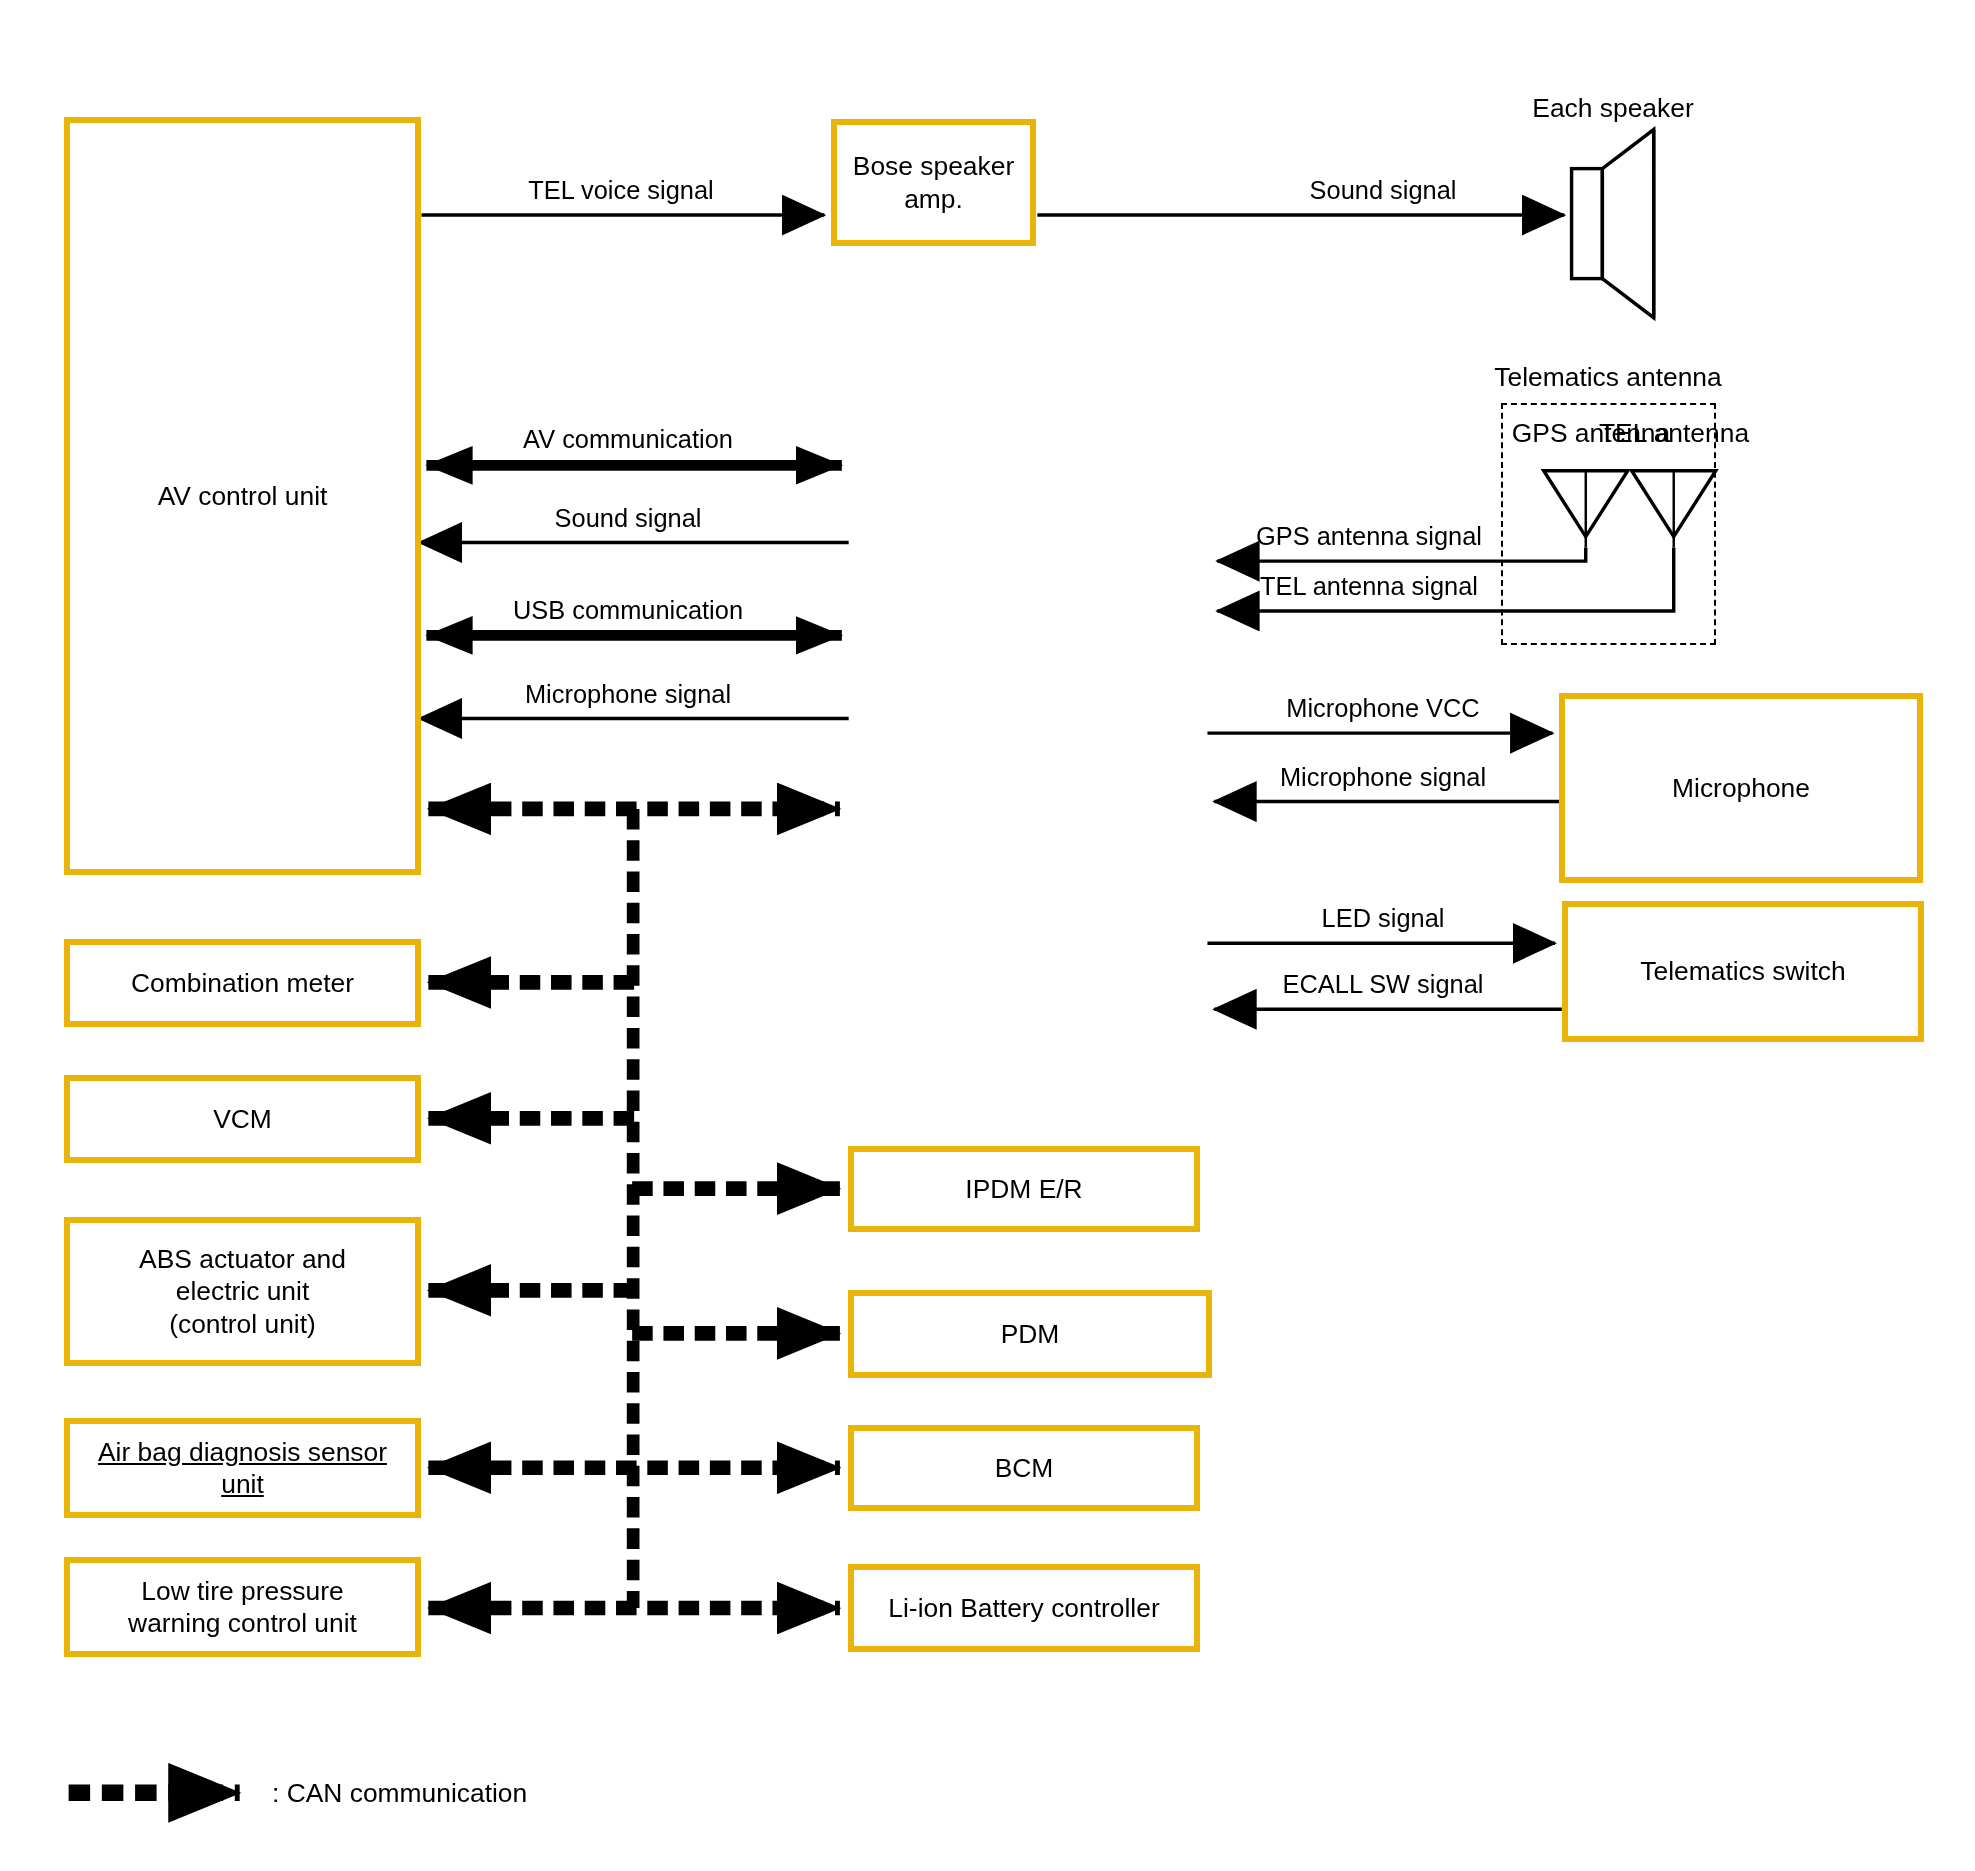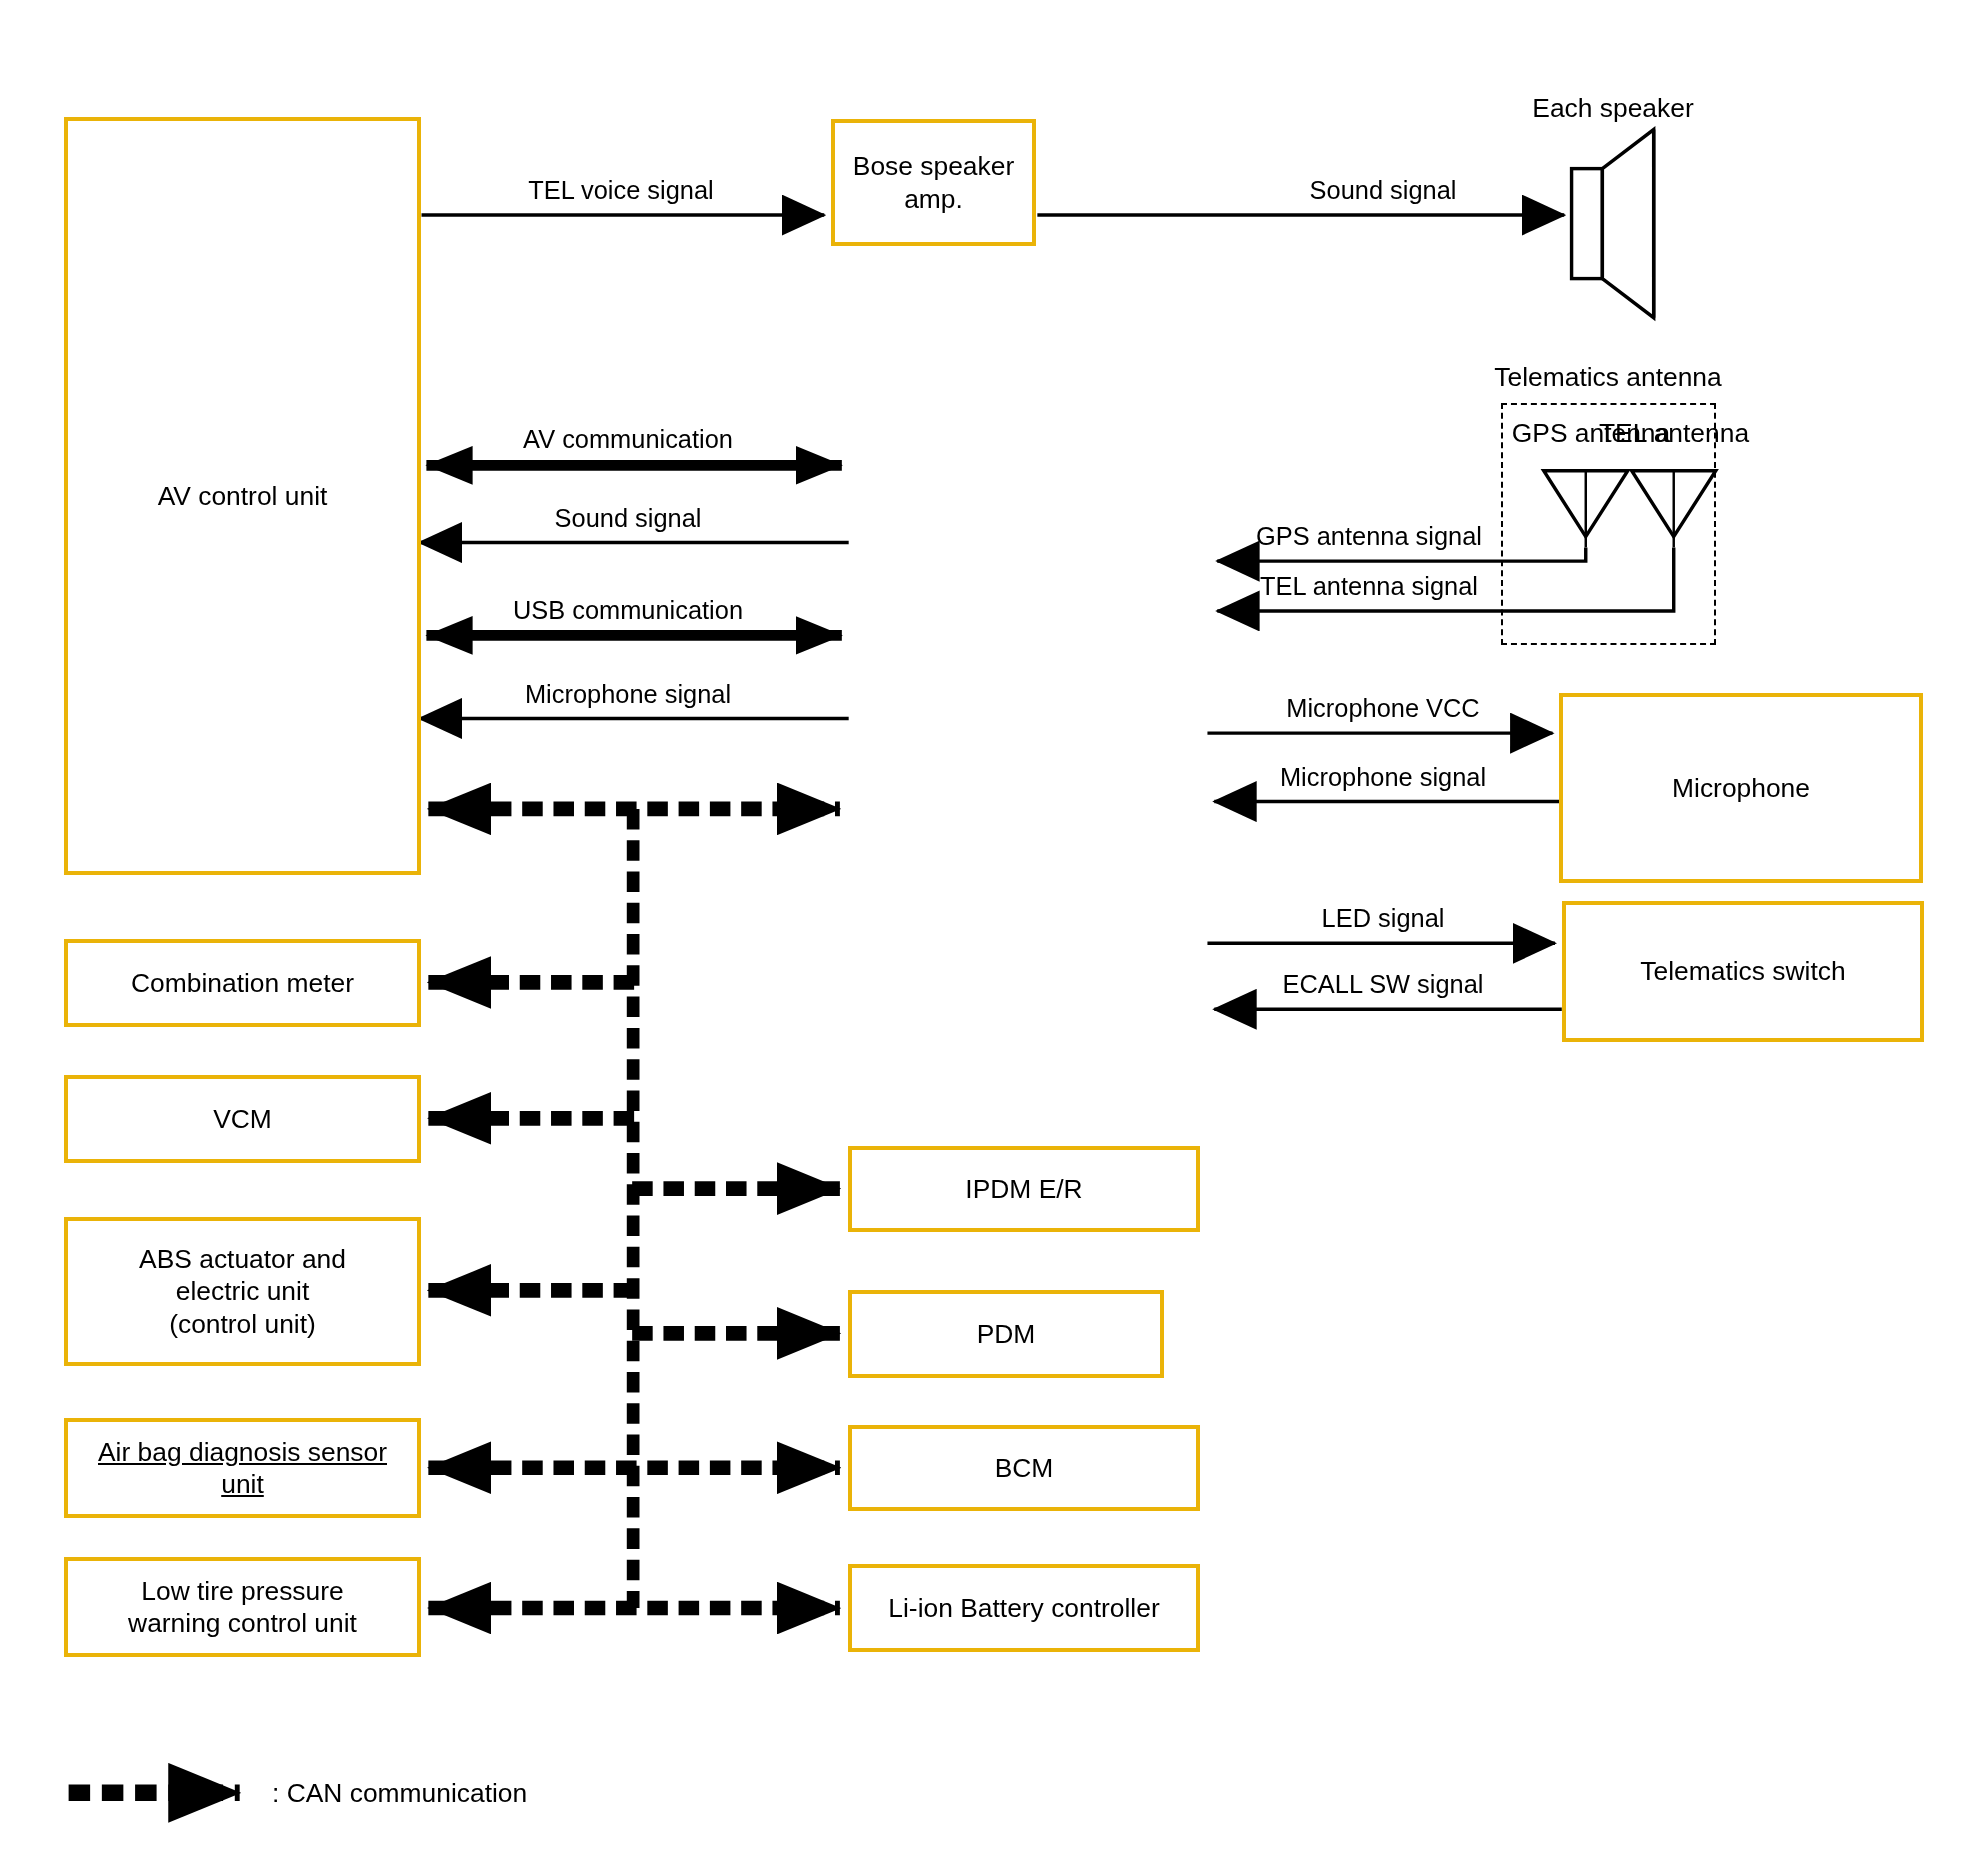--- a/index.html
+++ b/index.html
@@ -1,21 +1,21 @@
 <!DOCTYPE html>
 <html style="font-size:7.8px"><head>
 <meta charset="utf-8">
 <title>Telematics System Block Diagram</title>
 <style>
   html,body{margin:0;padding:0;background:#ffffff;}
   body{font-family:"Liberation Sans",sans-serif;}
   #stage{position:relative;width:1975px;height:1871px;background:#fff;overflow:hidden;}
   svg.layer{position:absolute;left:0;top:0;width:1975px;height:1871px;}
 
-  .node{position:absolute;border:4px solid #eab308;background:#fff;box-sizing:border-box;
+  .node{position:absolute;border:6px solid #eab308;background:#fff;box-sizing:border-box;
         display:flex;align-items:center;justify-content:center;text-align:center;}
   .node .lbl{font-size:26.4px;color:#000;line-height:1.22;padding:0 6.8px;}
 
   .dashbox{position:absolute;border:2.4px dashed #000;background:transparent;box-sizing:border-box;}
 
   .freetext{position:absolute;font-size:26.4px;color:#000;white-space:nowrap;}
   .freetext.center{transform:translateX(-50%);}
 
   .edgelabel{position:absolute;font-size:25.4px;color:#000;white-space:nowrap;
              transform:translateX(-50%);background:transparent;}
@@ -149,21 +149,21 @@
 
   <div class="node" style="left:64px;top:1557px;width:357px;height:100px;">
     <span class="lbl" style="white-space:pre-line;">Low tire pressure
 warning control unit</span>
   </div>
 
   <div class="node" style="left:848px;top:1146px;width:352px;height:86px;">
     <span class="lbl">IPDM E/R</span>
   </div>
 
-  <div class="node" style="left:848px;top:1290px;width:316px;height:88px;">
+  <div class="node" style="left:848px;top:1290px;width:364px;height:88px;">
     <span class="lbl">PDM</span>
   </div>
 
   <div class="node" style="left:848px;top:1425px;width:352px;height:86px;">
     <span class="lbl">BCM</span>
   </div>
 
   <div class="node" style="left:848px;top:1564px;width:352px;height:88px;">
     <span class="lbl">Li-ion Battery controller</span>
   </div>

